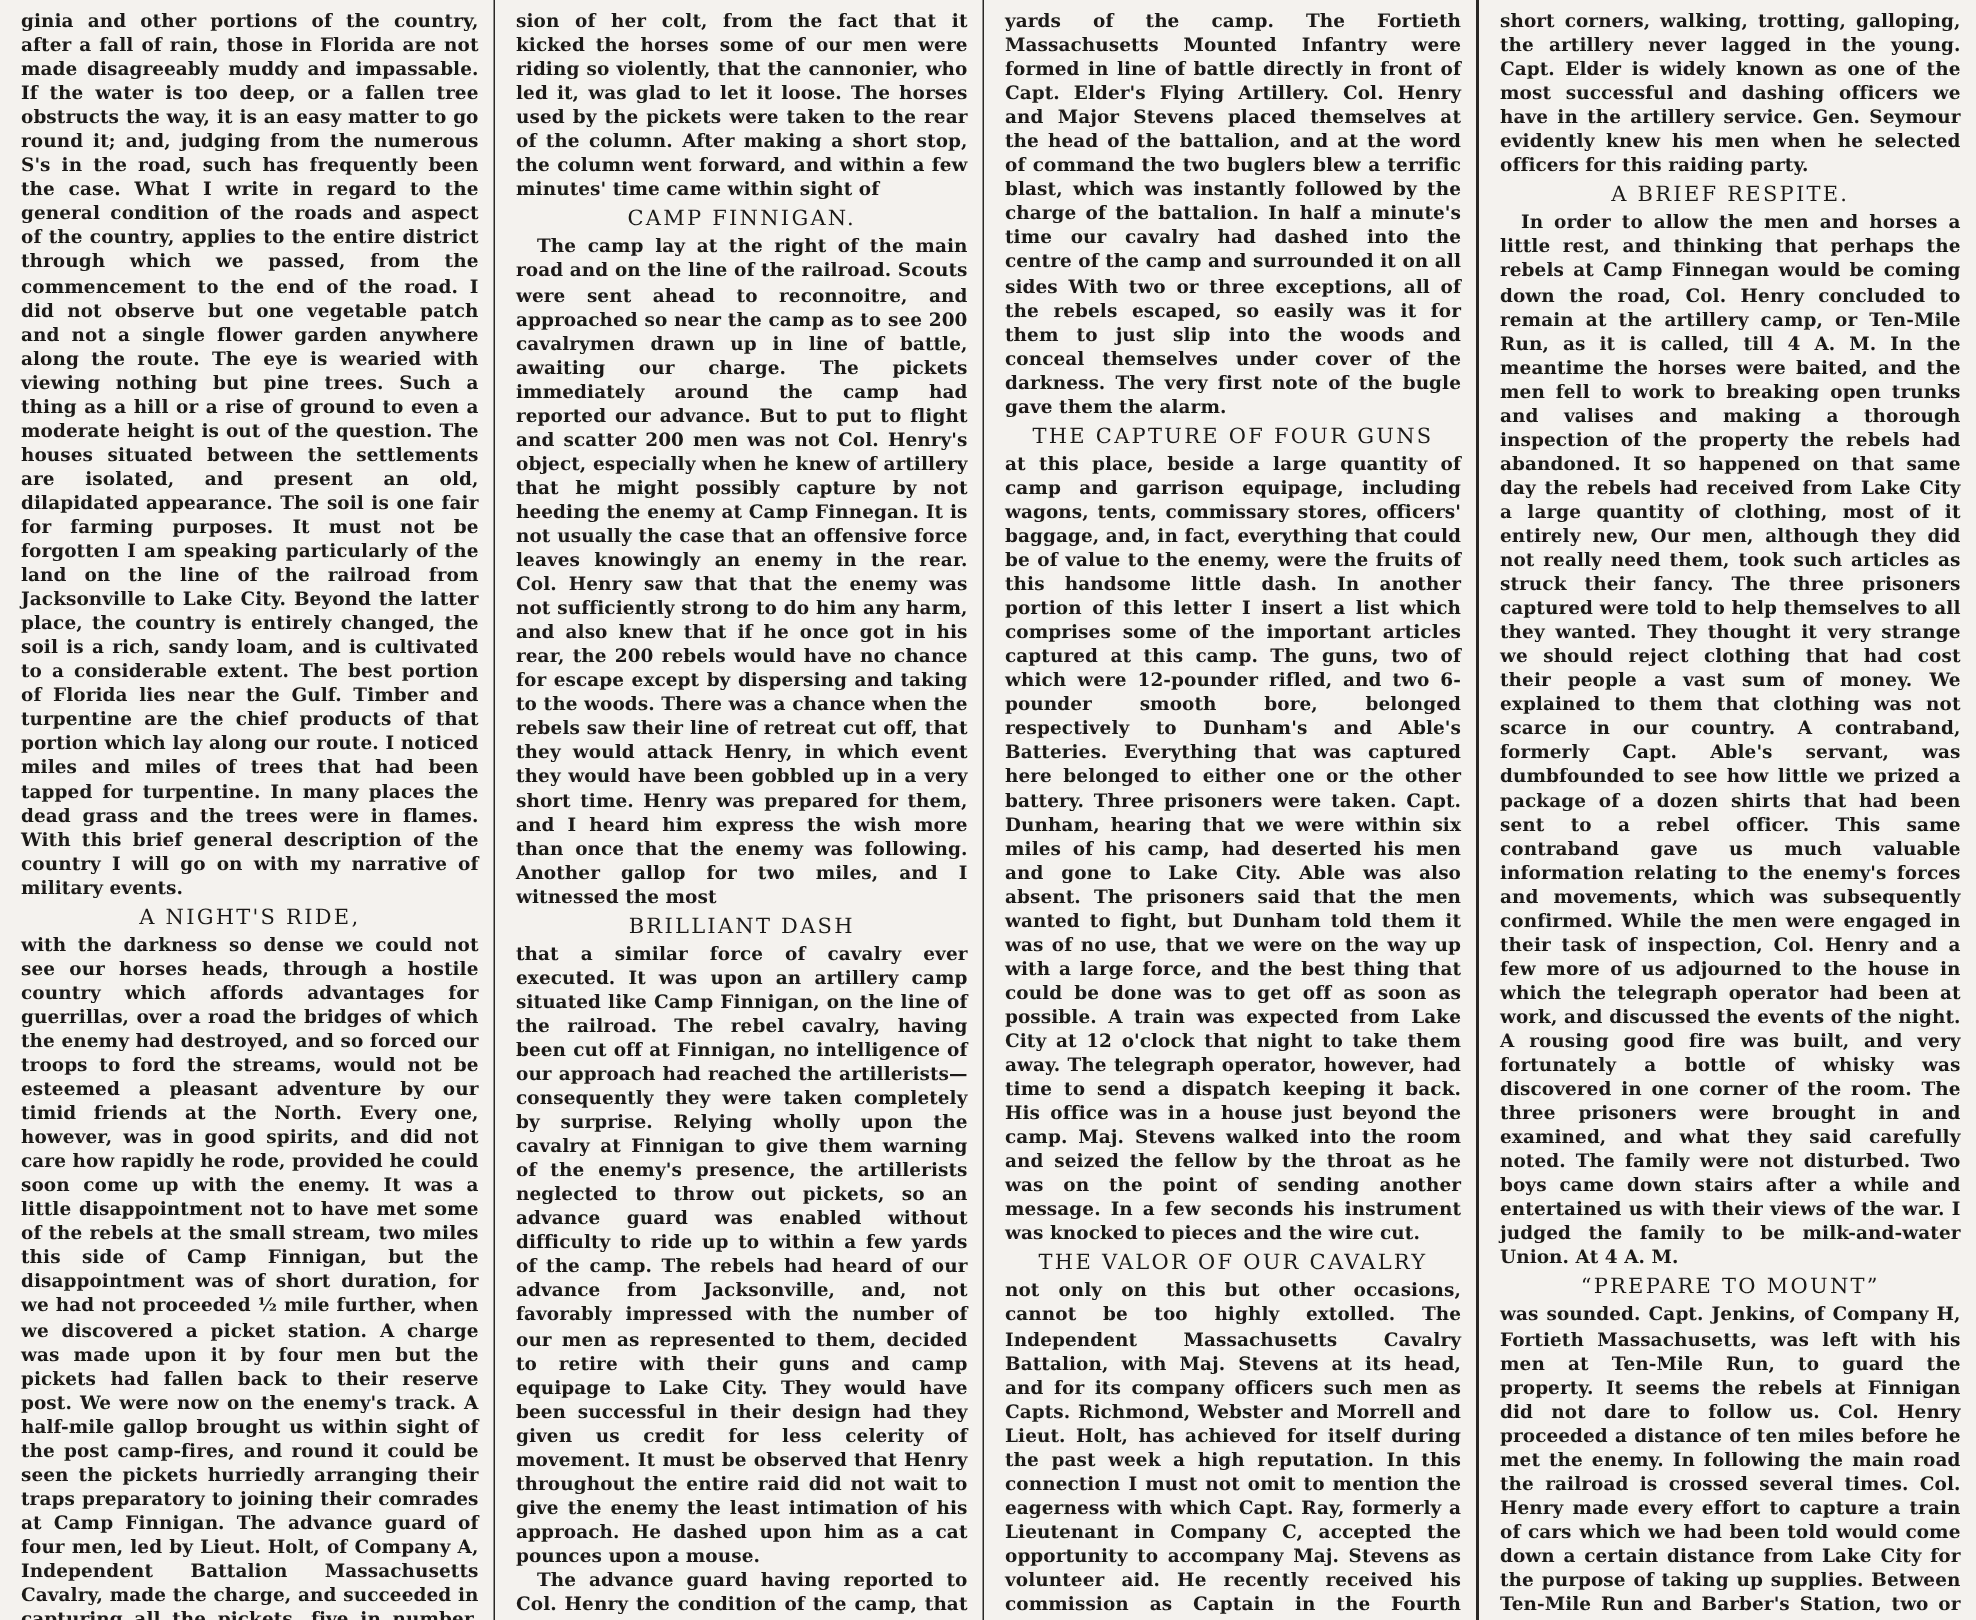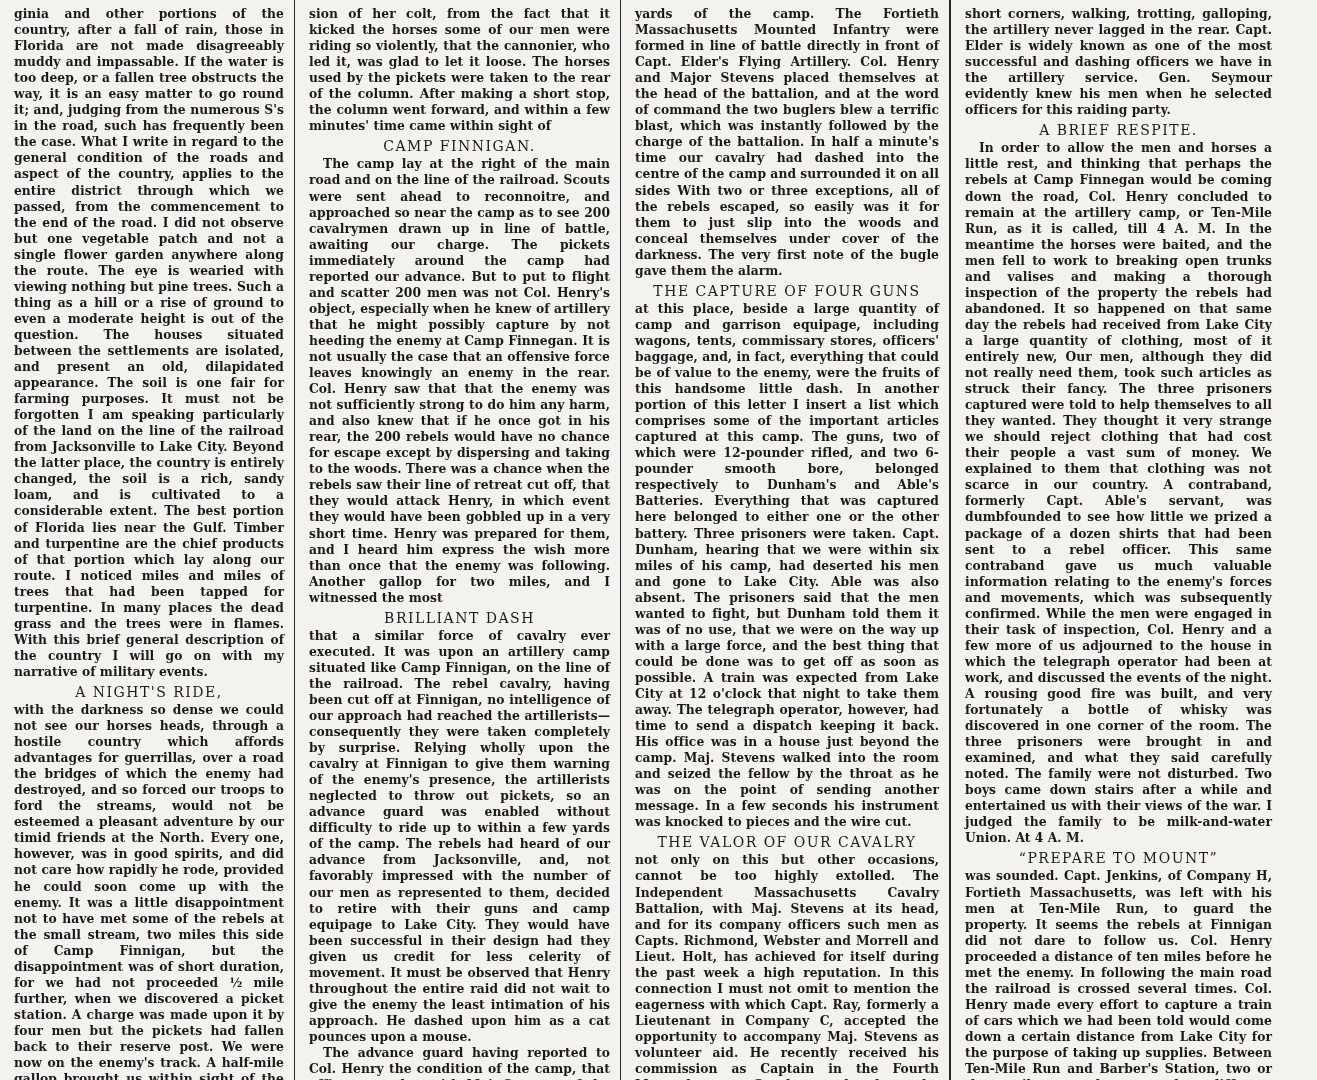--- a/index.html
+++ b/index.html
@@ -20,21 +20,21 @@
     height: 1080px;
     padding: 6px 10px 0 14px;
     overflow: hidden;
     font-size: 12.3px;
     line-height: 16.05px;
     text-align: justify;
     hyphens: manual;
     font-weight: bold;
     letter-spacing: 0.05px;
   }
-  .col-1 { width: 295px; border-right: 1.5px solid #2a2826; }
+  .col-1 { width: 330px; border-right: 1.5px solid #2a2826; }
   .col-2 { width: 326px; border-right: 1.5px solid #2a2826; }
   .col-3 { width: 330px; border-right: 2.5px double #2a2826; }
   .col-4 { width: 331px; }
   .col p { margin: 0; }
   .col p.indent { text-indent: 14px; }
   .sub {
     text-align: center;
     font-weight: normal;
     letter-spacing: 1.5px;
     font-size: 14px;
@@ -63,20 +63,20 @@
 
   <div class="col col-3">
     <p>yards of the camp. The Fortieth Massachusetts Mounted Infantry were formed in line of battle directly in front of Capt. Elder's Flying Artillery. Col. Henry and Major Stevens placed themselves at the head of the battalion, and at the word of command the two buglers blew a terrific blast, which was instantly followed by the charge of the battalion. In half a minute's time our cavalry had dashed into the centre of the camp and surrounded it on all sides With two or three exceptions, all of the rebels escaped, so easily was it for them to just slip into the woods and conceal themselves under cover of the darkness. The very first note of the bugle gave them the alarm.</p>
     <div class="sub">THE CAPTURE OF FOUR GUNS</div>
     <p>at this place, beside a large quantity of camp and garrison equipage, including wagons, tents, commissary stores, officers' baggage, and, in fact, everything that could be of value to the enemy, were the fruits of this handsome little dash. In another portion of this letter I insert a list which comprises some of the important articles captured at this camp. The guns, two of which were 12-pounder rifled, and two 6-pounder smooth bore, belonged respectively to Dunham's and Able's Batteries. Everything that was captured here belonged to either one or the other battery. Three prisoners were taken. Capt. Dunham, hearing that we were within six miles of his camp, had deserted his men and gone to Lake City. Able was also absent. The prisoners said that the men wanted to fight, but Dunham told them it was of no use, that we were on the way up with a large force, and the best thing that could be done was to get off as soon as possible. A train was expected from Lake City at 12 o'clock that night to take them away. The telegraph operator, however, had time to send a dispatch keeping it back. His office was in a house just beyond the camp. Maj. Stevens walked into the room and seized the fellow by the throat as he was on the point of sending another message. In a few seconds his instrument was knocked to pieces and the wire cut.</p>
     <div class="sub">THE VALOR OF OUR CAVALRY</div>
     <p>not only on this but other occasions, cannot be too highly extolled. The Independent Massachusetts Cavalry Battalion, with Maj. Stevens at its head, and for its company officers such men as Capts. Richmond, Webster and Morrell and Lieut. Holt, has achieved for itself during the past week a high reputation. In this connection I must not omit to mention the eagerness with which Capt. Ray, formerly a Lieutenant in Company C, accepted the opportunity to accompany Maj. Stevens as volunteer aid. He recently received his commission as Captain in the Fourth Massachusetts Cavalry, and when the expedition left Hilton Head was on the point of going North to join his regiment. All the distance from Jacksonville, either Capt. Ray or Lieut. Holt led the advance guard. The Fortieth Massachusetts Mounted Infantry also performed admirable service, and by no means lessened the good name they have long enjoyed for bravery and discipline. To one who had never seen artillery keep close up with cavalry on a march, the feat of Capt. Elder on Monday night would have astonished him beyond measure. No matter where or how fast the cavalry went, Capt. Elder was sure to be up to the spare horses with his artillery. Through ditches, over stumps, turning</p>
   </div>
 
   <div class="col col-4">
-    <p>short corners, walking, trotting, galloping, the artillery never lagged in the rear. Capt. Elder is widely known as one of the most successful and dashing officers we have in the artillery service. Gen. Seymour evidently knew his men when he selected officers for this raiding party.</p>
+    <p>short corners, walking, trotting, galloping, the artillery never lagged in the young. Capt. Elder is widely known as one of the most successful and dashing officers we have in the artillery service. Gen. Seymour evidently knew his men when he selected officers for this raiding party.</p>
     <div class="sub">A BRIEF RESPITE.</div>
     <p class="indent">In order to allow the men and horses a little rest, and thinking that perhaps the rebels at Camp Finnegan would be coming down the road, Col. Henry concluded to remain at the artillery camp, or Ten-Mile Run, as it is called, till 4 A. M. In the meantime the horses were baited, and the men fell to work to breaking open trunks and valises and making a thorough inspection of the property the rebels had abandoned. It so happened on that same day the rebels had received from Lake City a large quantity of clothing, most of it entirely new, Our men, although they did not really need them, took such articles as struck their fancy. The three prisoners captured were told to help themselves to all they wanted. They thought it very strange we should reject clothing that had cost their people a vast sum of money. We explained to them that clothing was not scarce in our country. A contraband, formerly Capt. Able's servant, was dumbfounded to see how little we prized a package of a dozen shirts that had been sent to a rebel officer. This same contraband gave us much valuable information relating to the enemy's forces and movements, which was subsequently confirmed. While the men were engaged in their task of inspection, Col. Henry and a few more of us adjourned to the house in which the telegraph operator had been at work, and discussed the events of the night. A rousing good fire was built, and very fortunately a bottle of whisky was discovered in one corner of the room. The three prisoners were brought in and examined, and what they said carefully noted. The family were not disturbed. Two boys came down stairs after a while and entertained us with their views of the war. I judged the family to be milk-and-water Union. At 4 A. M.</p>
     <div class="sub">“PREPARE TO MOUNT”</div>
     <p>was sounded. Capt. Jenkins, of Company H, Fortieth Massachusetts, was left with his men at Ten-Mile Run, to guard the property. It seems the rebels at Finnigan did not dare to follow us. Col. Henry proceeded a distance of ten miles before he met the enemy. In following the main road the railroad is crossed several times. Col. Henry made every effort to capture a train of cars which we had been told would come down a certain distance from Lake City for the purpose of taking up supplies. Between Ten-Mile Run and Barber's Station, two or three rails were taken up at three different places. This would not only prevent the rebels from getting off their supplies, but keep them from sending troops to Henry's rear. Every mile that we now traveled carried us one mile further from the infantry. At 7 A. M. we dashed into</p>
 
   </div>
 </div>
 
 </body></html>

